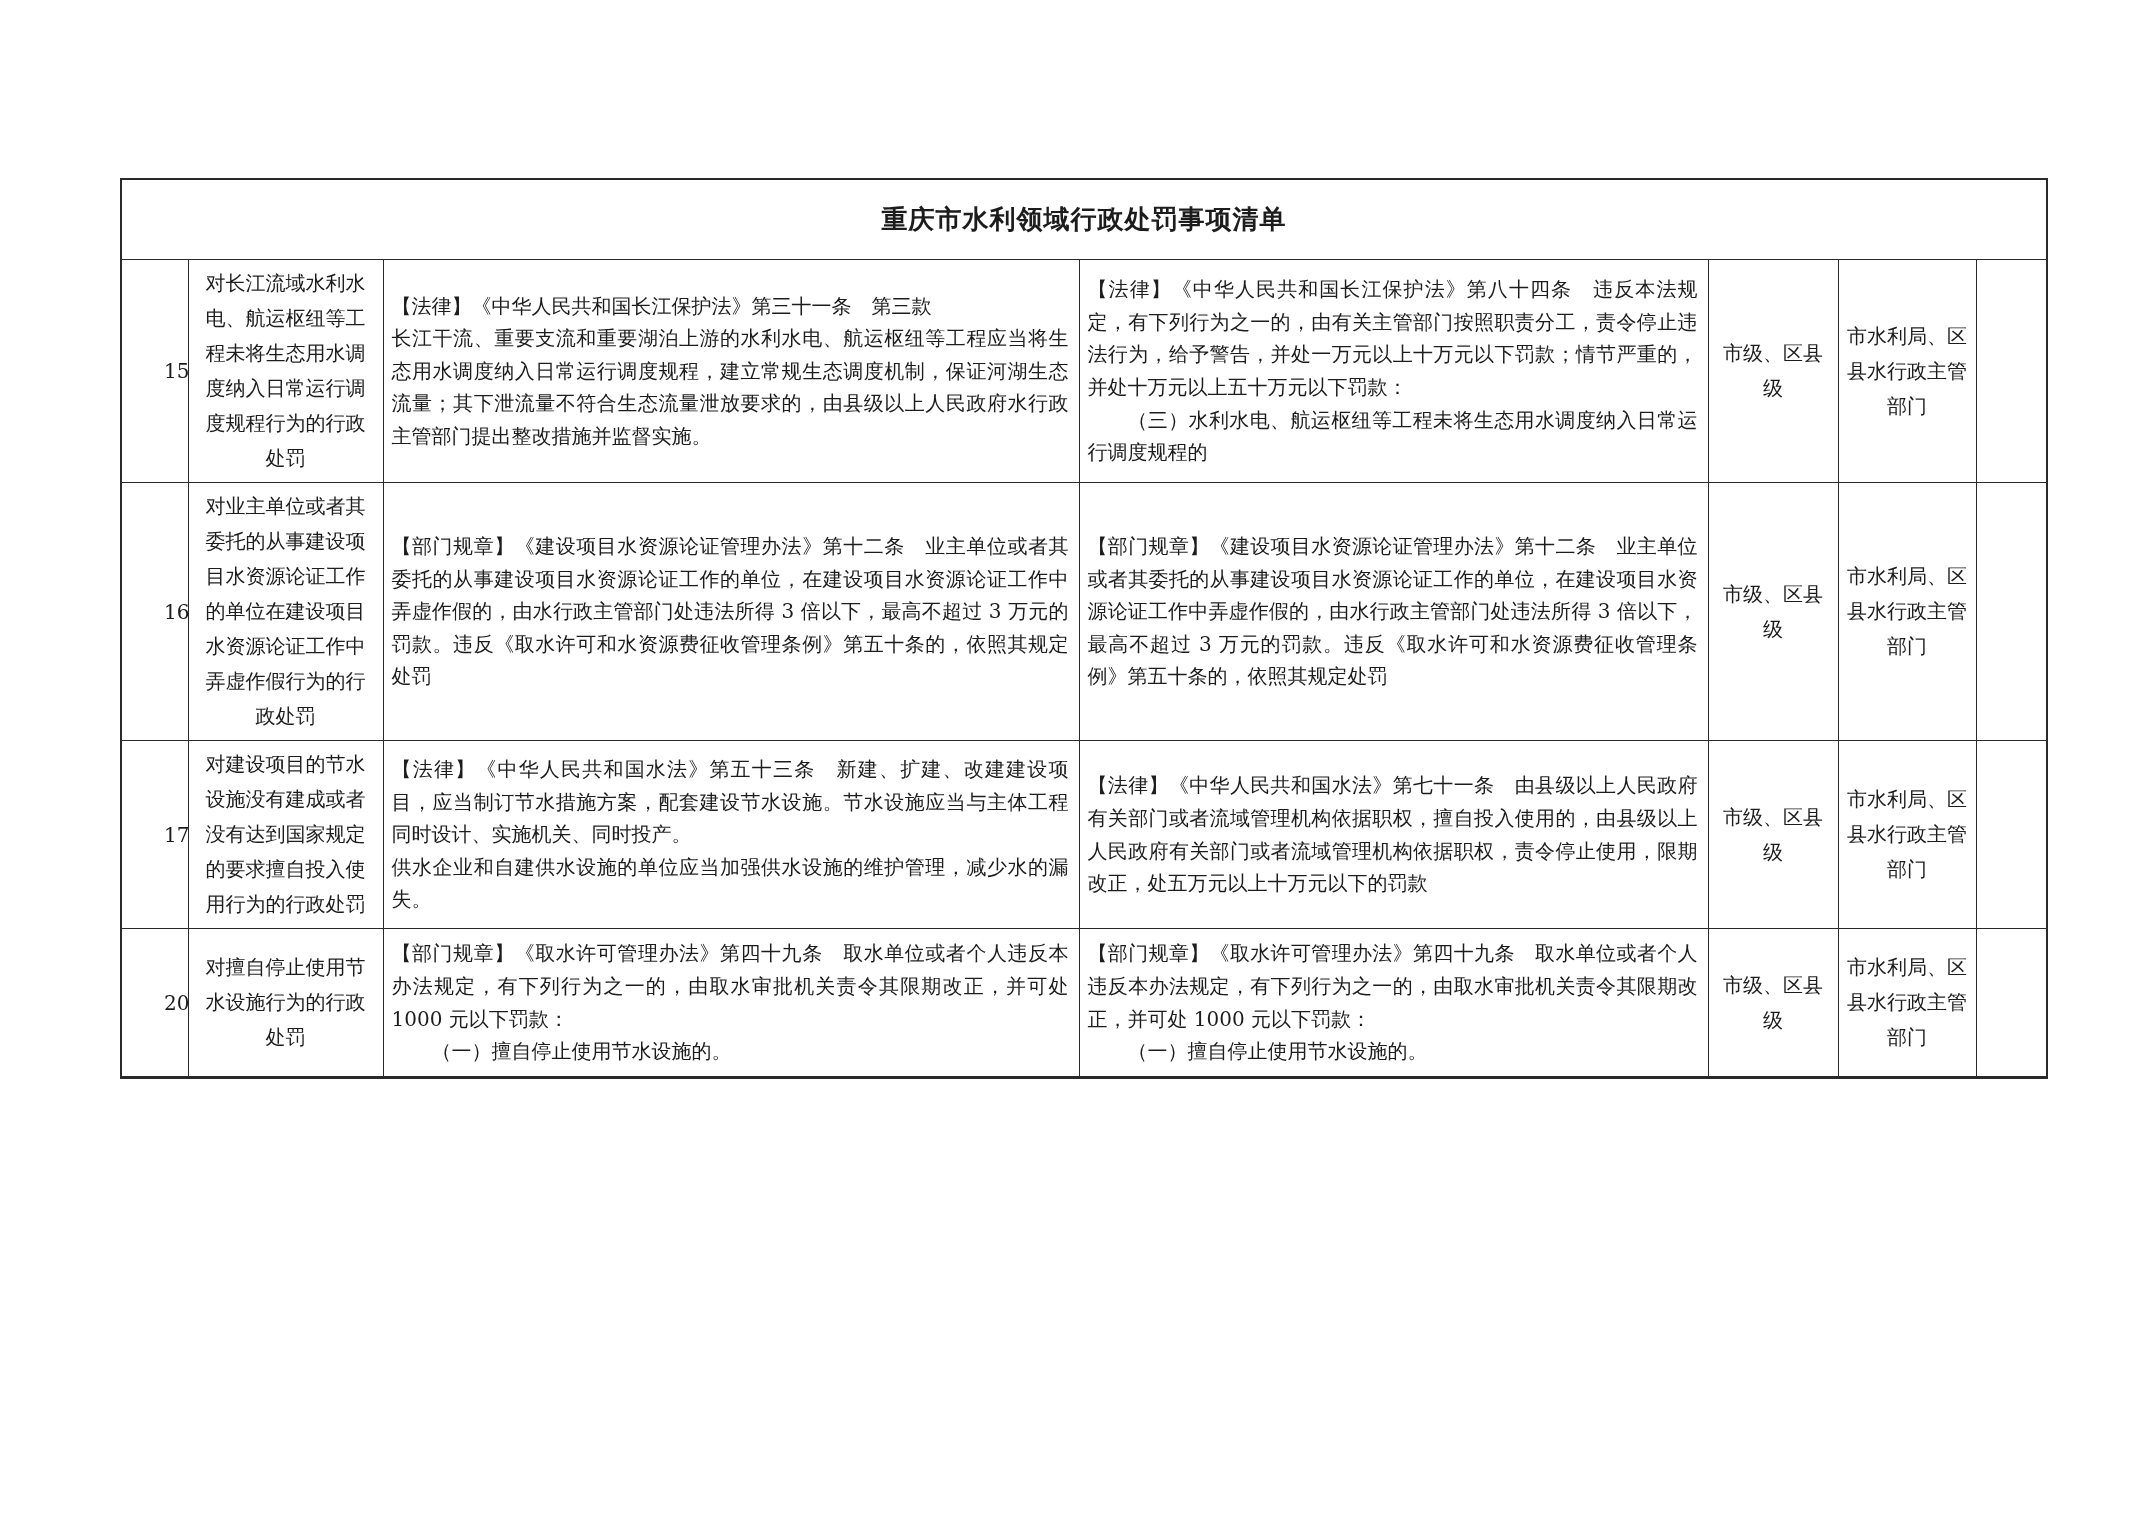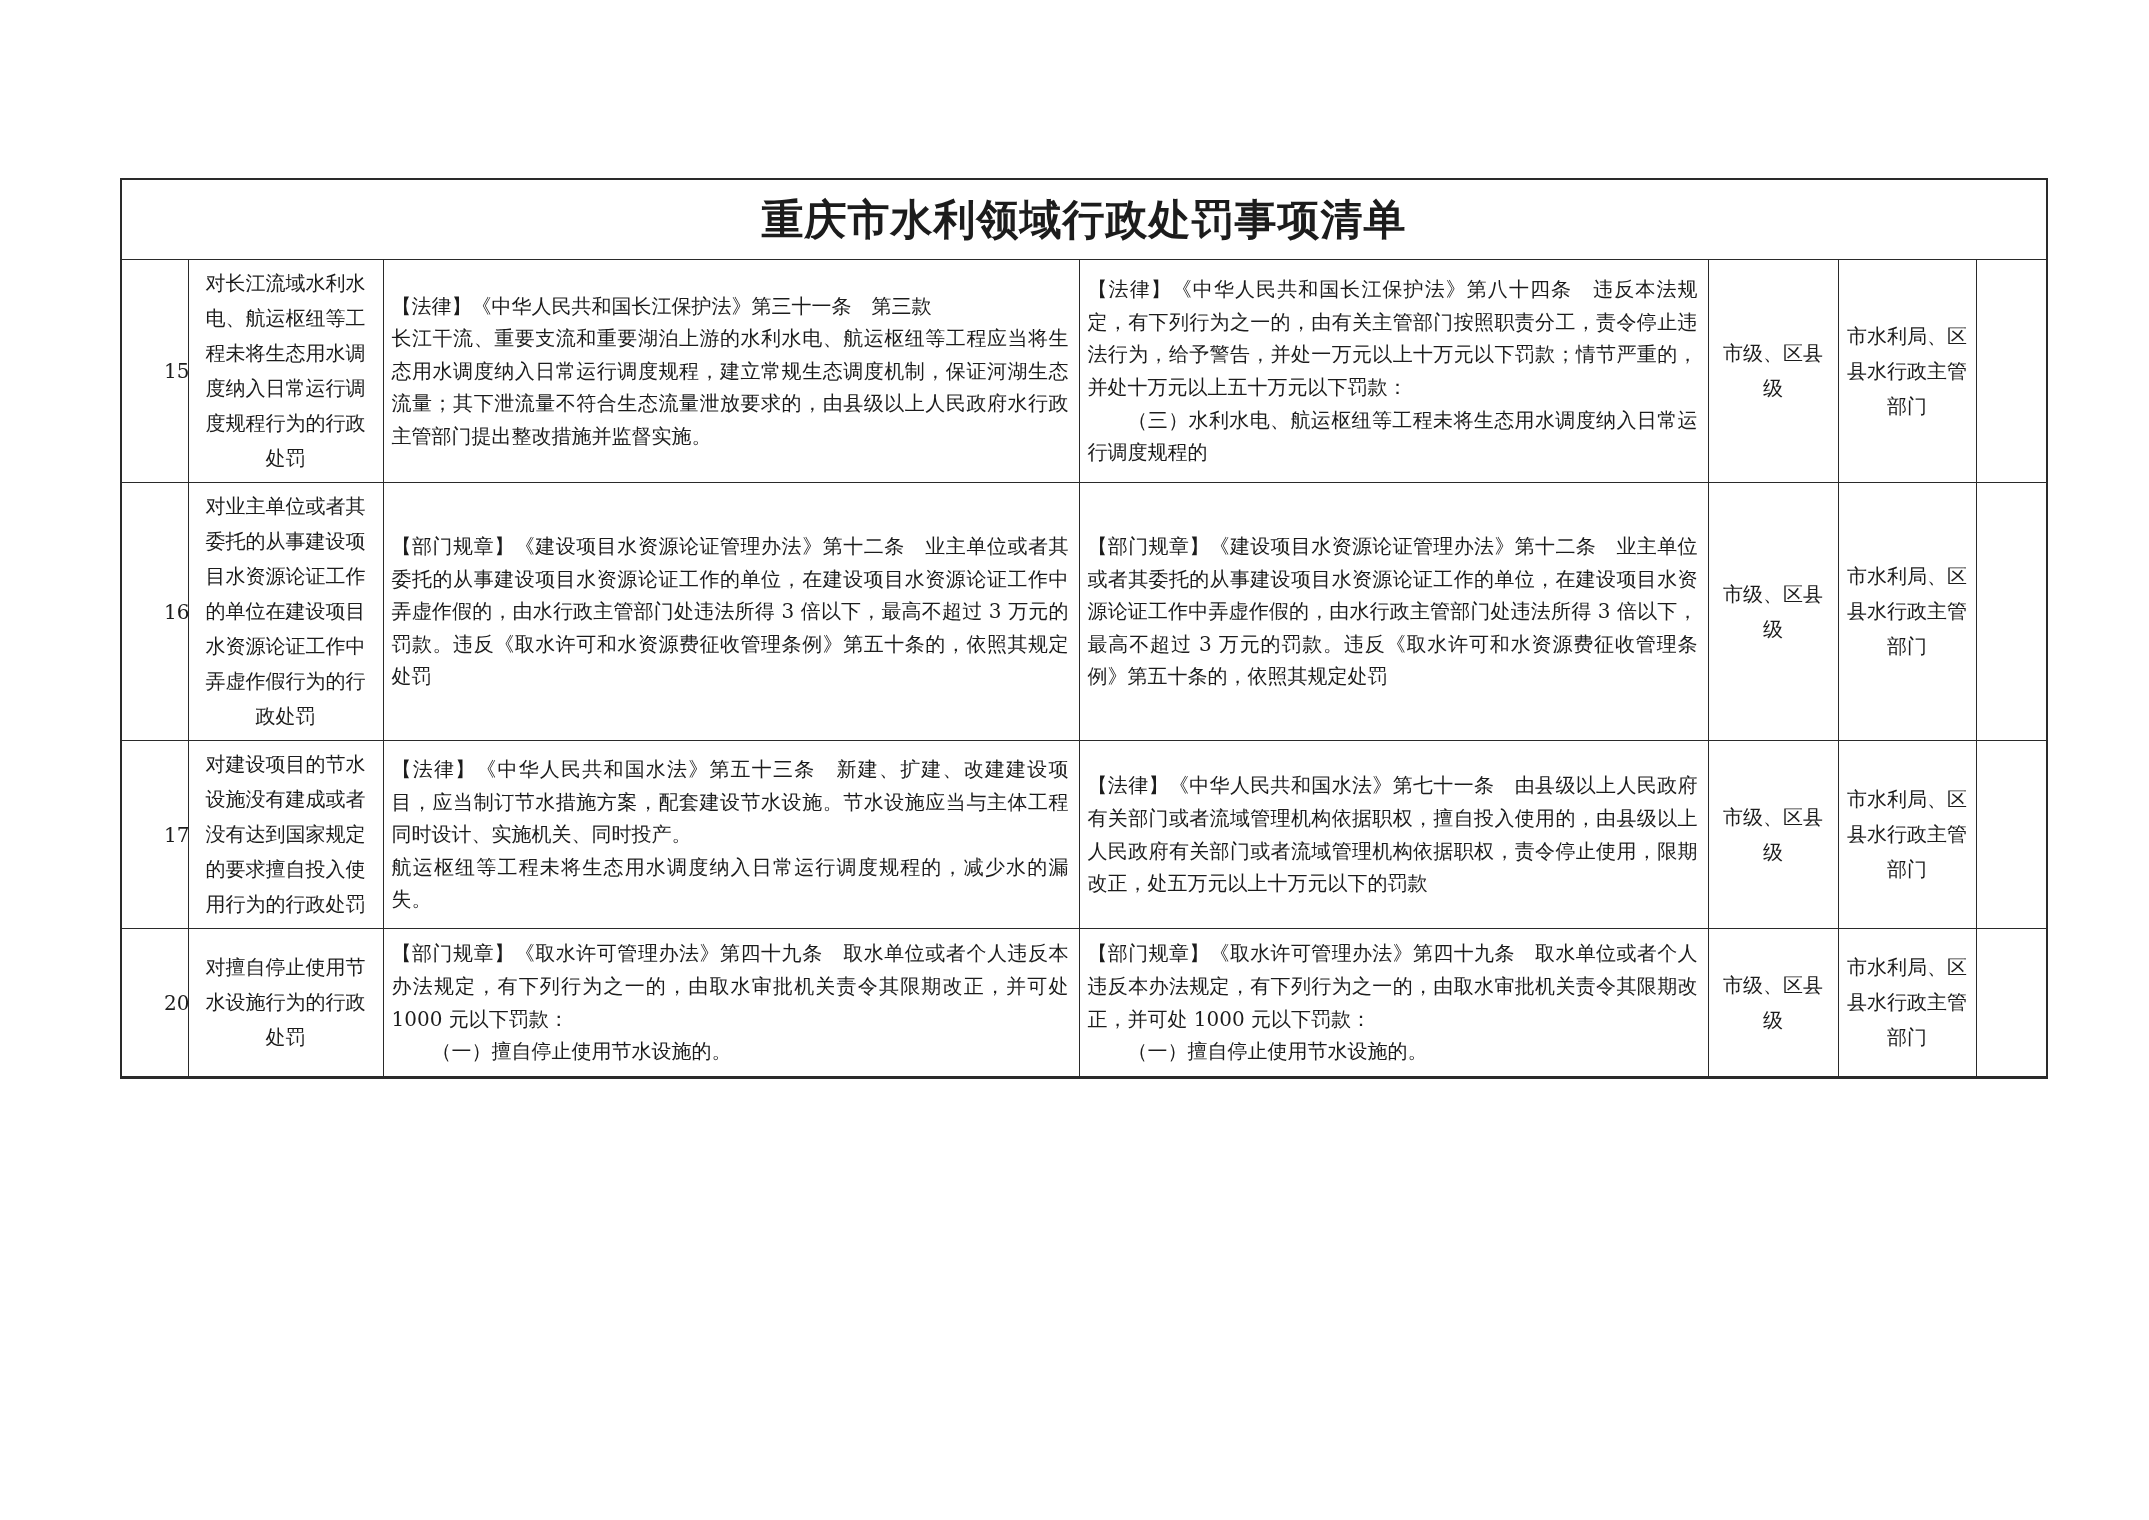--- a/index.html
+++ b/index.html
@@ -25,21 +25,21 @@
     border-bottom-width: 3px;
   }
   .doc-table td, .doc-table th {
     border: 1px solid #2a2a2a;
     overflow: hidden;
   }
   .title-row td {
     height: 77px;
     text-align: center;
     vertical-align: middle;
-    font-size: 42px;
+    font-size: 26px;
     font-weight: bold;
     letter-spacing: 1px;
   }
   .header-row th {
     height: 48px;
     text-align: center;
     vertical-align: middle;
     font-size: 20px;
     font-weight: bold;
     padding: 0 4px;
@@ -123,21 +123,21 @@
     <td class="center-cell">市级、区县级</td>
     <td class="center-cell">市水利局、区县水行政主管部门</td>
     <td class="center-cell"></td>
   </tr>
 
   <tr class="body-row" style="height:173px">
     <td class="seq-cell">17</td>
     <td class="name-cell">对建设项目的节水设施没有建成或者没有达到国家规定的要求擅自投入使用行为的行政处罚</td>
     <td class="law-cell">
       <p>【法律】《中华人民共和国水法》第五十三条　新建、扩建、改建建设项目，应当制订节水措施方案，配套建设节水设施。节水设施应当与主体工程同时设计、实施机关、同时投产。</p>
-      <p>航运枢纽等工程未将生态用水调度纳入日常运行调度规程的，减少水的漏失。</p>
+      <p>供水企业和自建供水设施的单位应当加强供水设施的维护管理，减少水的漏失。</p>
     </td>
     <td class="law-cell">
       <p>【法律】《中华人民共和国水法》第七十一条　由县级以上人民政府有关部门或者流域管理机构依据职权，擅自投入使用的，由县级以上人民政府有关部门或者流域管理机构依据职权，责令停止使用，限期改正，处五万元以上十万元以下的罚款</p>
     </td>
     <td class="center-cell">市级、区县级</td>
     <td class="center-cell">市水利局、区县水行政主管部门</td>
     <td class="center-cell"></td>
   </tr>
 
   <tr class="body-row" style="height:149px">

